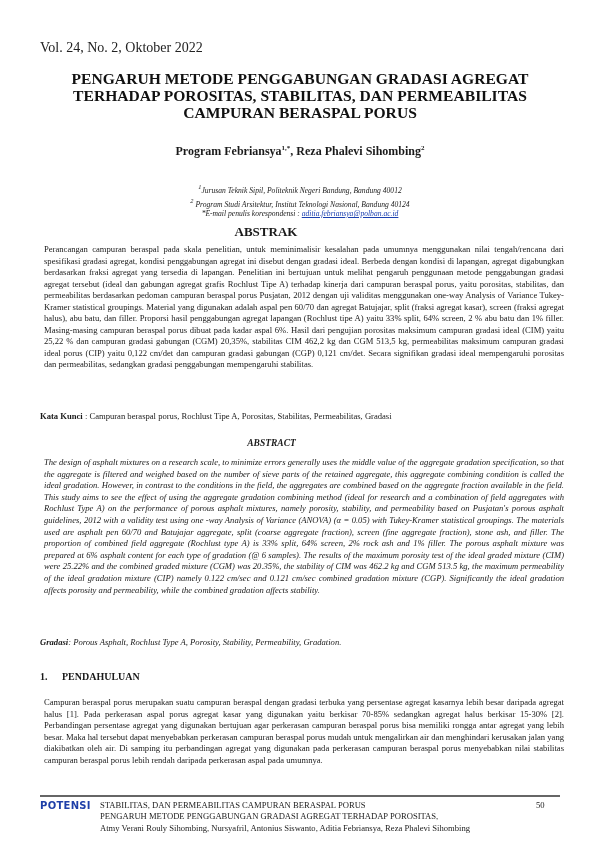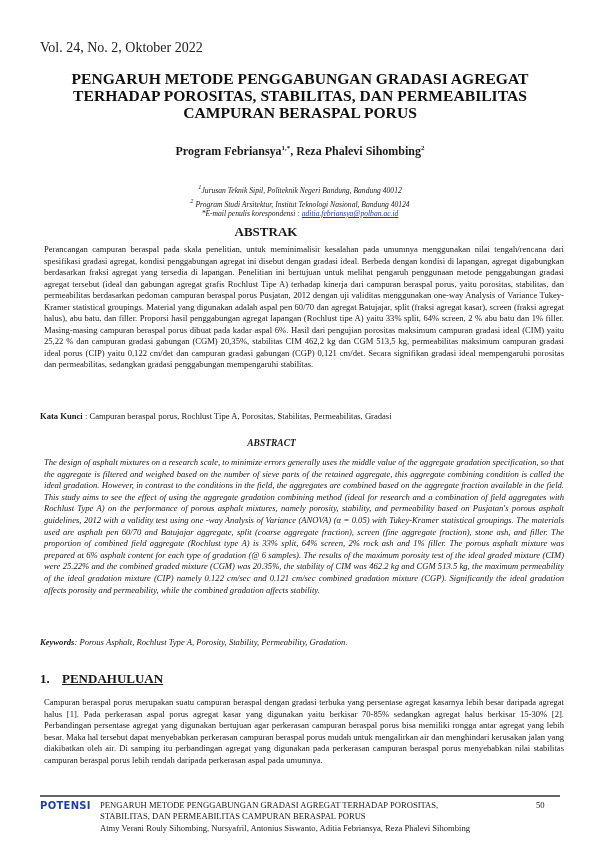--- a/index.html
+++ b/index.html
@@ -40,21 +40,21 @@
     font-weight: bold; font-style: italic; font-size: 9.5px;
   }
   .abstract {
     position: absolute; left: 40px; top: 453px; width: 520px;
     font-size: 8.6px; line-height: 11.6px; text-align: justify; font-style: italic;
   }
   .keywords {
     position: absolute; left: 40px; top: 637px; width: 520px; font-size: 8.6px; font-style: italic;
   }
   .sec-h {
-    position: absolute; left: 40px; top: 671px; font-weight: bold; font-size: 13px; text-decoration: underline;
+    position: absolute; left: 40px; top: 671px; font-weight: bold; font-size: 10px;
   }
   .sec-h .num { display: inline-block; width: 22px; }
   .intro {
     position: absolute; left: 40px; top: 693px; width: 520px;
     font-size: 8.6px; line-height: 11.6px; text-align: justify;
   }
   .footer-rule {
     position: absolute; left: 40px; top: 795px; width: 520px; height: 2px; background: #666;
   }
   .logo {
@@ -100,30 +100,30 @@
   <p class="abstrak">Perancangan campuran beraspal pada skala penelitian, untuk meminimalisir kesalahan pada umumnya menggunakan nilai tengah/rencana dari spesifikasi gradasi agregat, kondisi penggabungan agregat ini disebut dengan gradasi ideal. Berbeda dengan kondisi di lapangan, agregat digabungkan berdasarkan fraksi agregat yang tersedia di lapangan. Penelitian ini bertujuan untuk melihat pengaruh penggunaan metode penggabungan gradasi agregat tersebut (ideal dan gabungan agregat grafis Rochlust Tipe A) terhadap kinerja dari campuran beraspal porus, yaitu porositas, stabilitas, dan permeabilitas berdasarkan pedoman campuran beraspal porus Pusjatan, 2012 dengan uji validitas menggunakan one-way Analysis of Variance Tukey-Kramer statistical groupings. Material yang digunakan adalah aspal pen 60/70 dan agregat Batujajar, split (fraksi agregat kasar), screen (fraksi agregat halus), abu batu, dan filler. Proporsi hasil penggabungan agregat lapangan (Rochlust tipe A) yaitu  33% split, 64% screen, 2 % abu batu dan 1% filler. Masing-masing campuran beraspal porus dibuat pada kadar aspal 6%. Hasil dari pengujian porositas maksimum campuran gradasi ideal (CIM) yaitu 25,22 % dan campuran gradasi gabungan (CGM) 20,35%, stabilitas CIM 462,2 kg dan CGM 513,5 kg, permeabilitas maksimum campuran gradasi ideal porus (CIP) yaitu 0,122 cm/det dan campuran gradasi gabungan (CGP) 0,121 cm/det. Secara signifikan gradasi ideal mempengaruhi porositas dan permeabilitas, sedangkan gradasi penggabungan mempengaruhi stabilitas.</p>
 
   <div class="kata">
     <b>Kata Kunci</b><span> : Campuran beraspal porus, Rochlust Tipe A, Porositas, Stabilitas, Permeabilitas, Gradasi</span>
   </div>
 
   <div class="abstract-h">ABSTRACT</div>
   <p class="abstract">The design of asphalt mixtures on a research scale, to minimize errors generally uses the middle value of the aggregate gradation specification, so that the aggregate is filtered and weighed based on the number of sieve parts of the retained aggregate, this aggregate combining condition is called the ideal gradation. However, in contrast to the conditions in the field, the aggregates are combined based on the aggregate fraction available in the field. This study aims to see the effect of using the aggregate gradation combining method (ideal for research and a combination of field aggregates with Rochlust Type A) on the performance of porous asphalt mixtures, namely porosity, stability, and permeability based on Pusjatan's porous asphalt guidelines, 2012 with a validity test using one -way Analysis of Variance (ANOVA) (α = 0.05) with Tukey-Kramer statistical groupings. The materials used are asphalt pen 60/70 and Batujajar aggregate, split (coarse aggregate fraction), screen (fine aggregate fraction), stone ash, and filler. The proportion of combined field aggregate (Rochlust type A) is 33% split, 64% screen, 2% rock ash and 1% filler. The porous asphalt mixture was prepared at 6% asphalt content for each type of gradation (@ 6 samples). The results of the maximum porosity test of the ideal graded mixture (CIM) were 25.22% and the combined graded mixture (CGM) was 20.35%, the stability of CIM was 462.2 kg and CGM 513.5 kg, the maximum permeability of the ideal gradation mixture (CIP) namely 0.122 cm/sec and 0.121 cm/sec combined gradation mixture (CGP). Significantly the ideal gradation affects porosity and permeability, while the combined gradation affects stability.</p>
 
   <div class="keywords">
-    <b>Keywords</b><span>: Porous Asphalt, Rochlust Type A, Porosity, Stability, Permeability, Gradation.</span>
+    <b>Gradasi</b><span>: Porous Asphalt, Rochlust Type A, Porosity, Stability, Permeability, Gradation.</span>
   </div>
 
   <div class="sec-h">
     <span class="num">1.</span><span>PENDAHULUAN</span>
   </div>
   <p class="intro">Campuran beraspal porus merupakan suatu campuran beraspal dengan gradasi terbuka yang persentase agregat kasarnya lebih besar daripada agregat halus [1]. Pada perkerasan aspal porus agregat kasar yang digunakan yaitu berkisar 70-85% sedangkan agregat halus berkisar 15-30% [2]. Perbandingan persentase agregat yang digunakan bertujuan agar perkerasan campuran beraspal porus bisa memiliki rongga antar agregat yang lebih besar. Maka hal tersebut dapat menyebabkan perkerasan campuran beraspal porus mudah untuk mengalirkan air dan menghindari kerusakan jalan yang diakibatkan oleh air. Di samping itu perbandingan agregat yang digunakan pada perkerasan campuran beraspal porus menyebabkan nilai stabilitas campuran beraspal porus lebih rendah daripada perkerasan aspal pada umumnya.</p>
 
   <div class="footer-rule"></div>
   <div class="logo">POTENSI</div>
   <div class="footer-text">
+    <div>STABILITAS, DAN PERMEABILITAS CAMPURAN BERASPAL PORUS</div>
     <div>PENGARUH METODE PENGGABUNGAN GRADASI AGREGAT TERHADAP POROSITAS,</div>
-    <div>STABILITAS, DAN PERMEABILITAS CAMPURAN BERASPAL PORUS</div>
     <div>Atmy Verani Rouly Sihombing, Nursyafril, Antonius Siswanto, Aditia Febriansya, Reza Phalevi Sihombing</div>
   </div>
   <div class="page-num">50</div>
 
 </div>
 
 </body></html>

